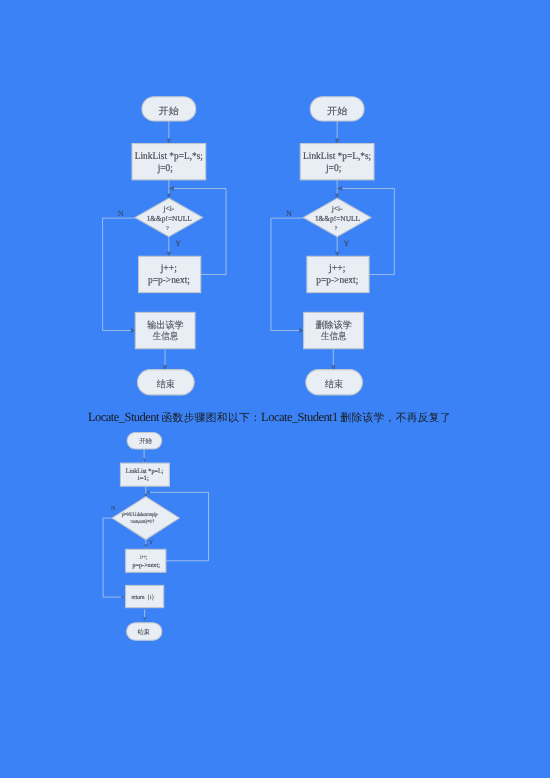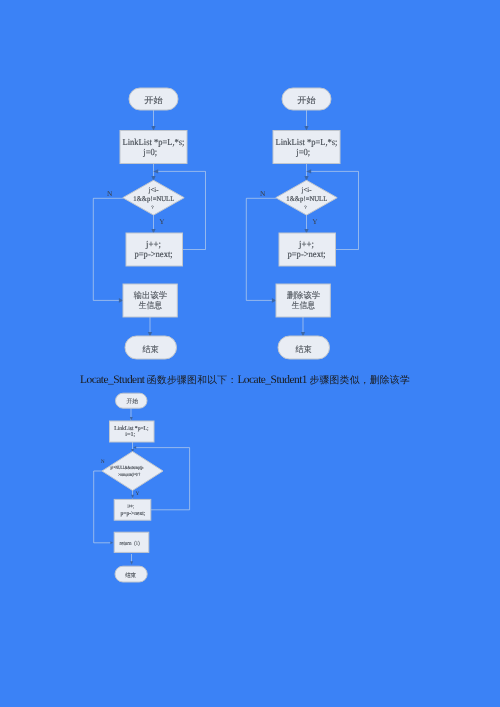--- a/index.html
+++ b/index.html
@@ -130,14 +130,14 @@
     <text class="ntext" x="127.3" y="469.4" font-size="4.7" textLength="33.4" lengthAdjust="spacingAndGlyphs">p!=NULL&amp;&amp;strcmp(p-</text>
     <text class="ntext" x="129.6" y="475.6" font-size="4.7" textLength="22.5" lengthAdjust="spacingAndGlyphs">&gt;num,num)!=0？</text>
     <text class="ntext" x="130.8" y="507.9" font-size="6" textLength="6.4" lengthAdjust="spacingAndGlyphs">i++;</text>
     <text class="ntext" x="132.9" y="515.3" font-size="6" textLength="24.8" lengthAdjust="spacingAndGlyphs">p=p-&gt;next;</text>
     <text class="ntext" x="131.1" y="544.8" font-size="6" textLength="23" lengthAdjust="spacingAndGlyphs">return（i）</text>
     <text class="ntext cjk" x="130.6" y="576.5" font-size="5.7" textLength="10.8" lengthAdjust="spacingAndGlyphs">结束</text>
     <text class="elabel" x="102.8" y="463.4" font-size="5.4">N</text>
     <text class="elabel" x="137.5" y="494.7" font-size="5.4">Y</text>
   </svg>
 
-  <div class="caption"><span>Locate_Student </span><span class="z">函数步骤图和以下：</span><span>Locate_Student1 </span><span class="z">步骤图类似，删除该学</span></div>
+  <div class="caption"><span>Locate_Student </span><span class="z">函数步骤图和以下：</span><span>Locate_Student1 </span><span class="z">删除该学，不再反复了</span></div>
 </div>
 
 </body></html>

